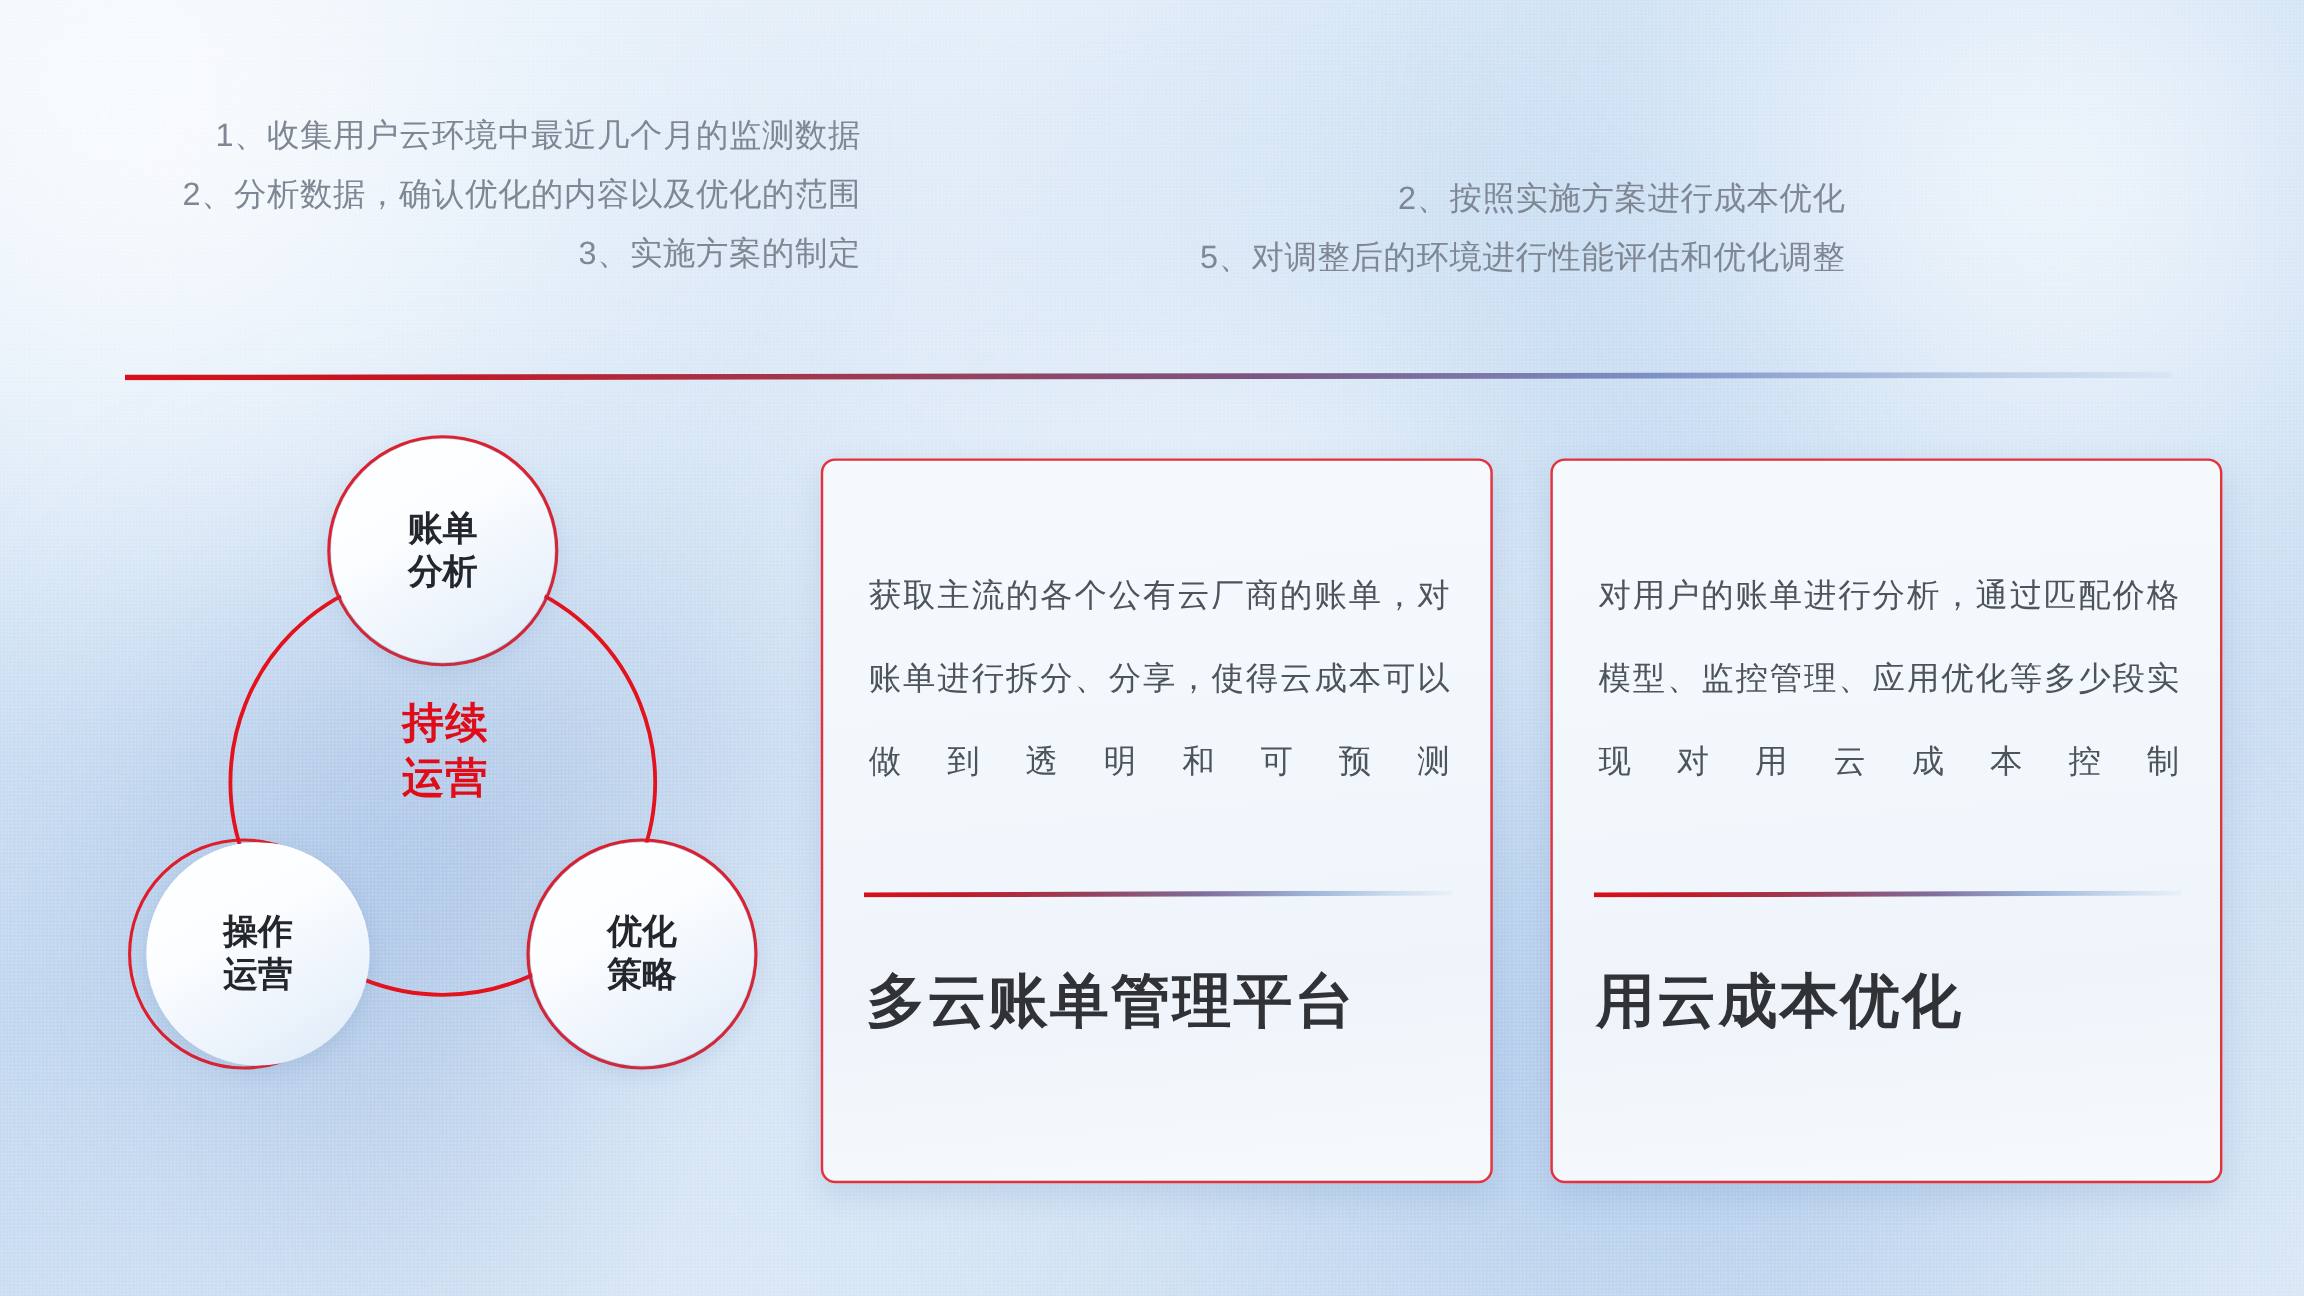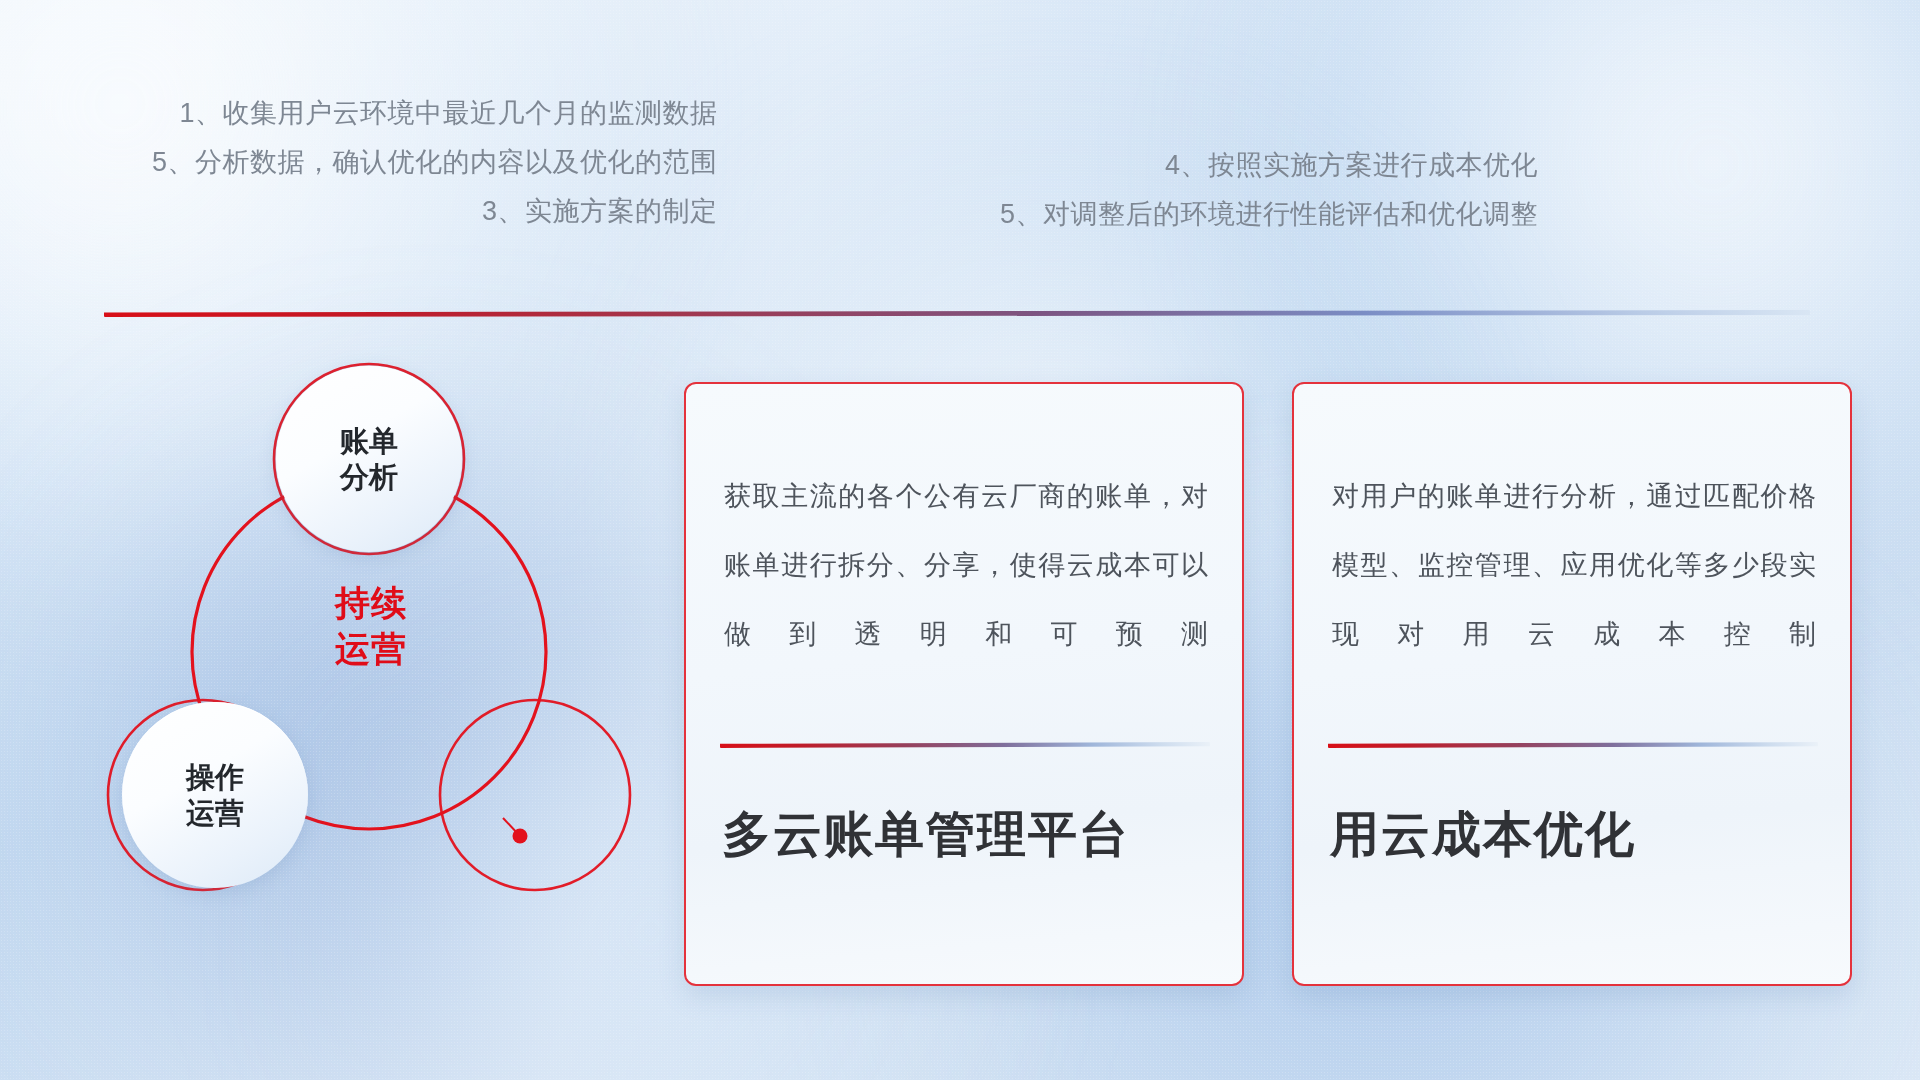--- a/index.html
+++ b/index.html
@@ -186,26 +186,26 @@
   <div class="bg-blob blob-c"></div>
   <div class="bg-blob blob-e"></div>
   <div class="bg-blob blob-b"></div>
   <div class="bg-blob blob-d"></div>
   <div class="bg-blob blob-f"></div>
   <div class="bg-sheen"></div>
   <div class="bg-grain"></div>
 
   <div class="bullets" id="bullets-left">
     <div class="line">1、收集用户云环境中最近几个月的监测数据</div>
-    <div class="line">5、分析数据，确认优化的内容以及优化的范围</div>
+    <div class="line">2、分析数据，确认优化的内容以及优化的范围</div>
     <div class="line">3、实施方案的制定</div>
   </div>
 
   <div class="bullets" id="bullets-right">
-    <div class="line">4、按照实施方案进行成本优化</div>
+    <div class="line">2、按照实施方案进行成本优化</div>
     <div class="line">5、对调整后的环境进行性能评估和优化调整</div>
   </div>
 
   <div class="top-divider"></div>
 
   <div id="venn">
     <svg width="560" height="580" viewBox="0 0 560 580">
 
       <circle cx="273" cy="300" r="177" fill="none" stroke="#e3121d" stroke-width="3.2"></circle>
 
@@ -223,20 +223,24 @@
     </svg>
 
     <div class="venn-bubble" id="bubble-top">
       <span>账单</span>
       <span>分析</span>
     </div>
     <div class="venn-bubble" id="bubble-left">
       <span>操作</span>
       <span>运营</span>
     </div>
+    <div class="venn-bubble" id="bubble-right">
+      <span>优化</span>
+      <span>策略</span>
+    </div>
 
     <div id="venn-center">
       <div>持续</div>
       <div>运营</div>
     </div>
   </div>
 
   <div class="card" id="card-1">
     <div class="card-body">获取主流的各个公有云厂商的账单，对账单进行拆分、分享，使得云成本可以做到透明和可预测</div>
     <div class="card-divider"></div>

